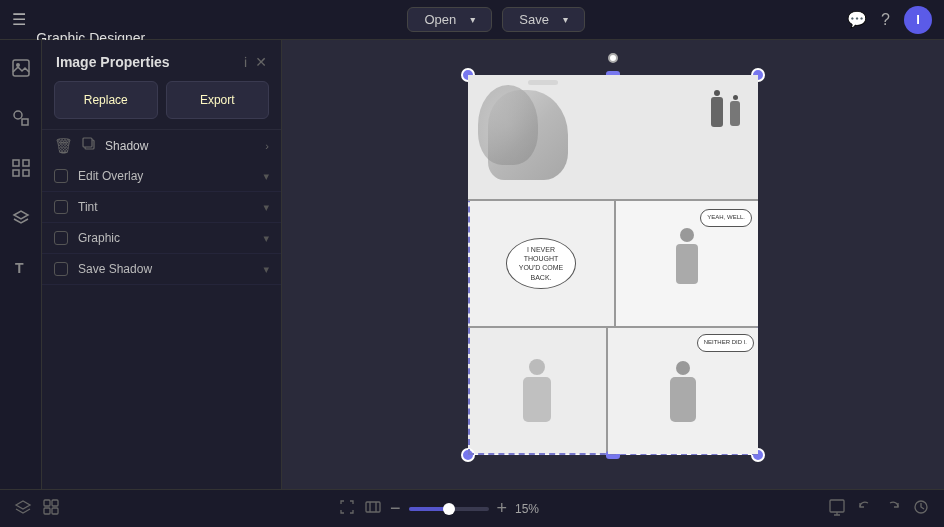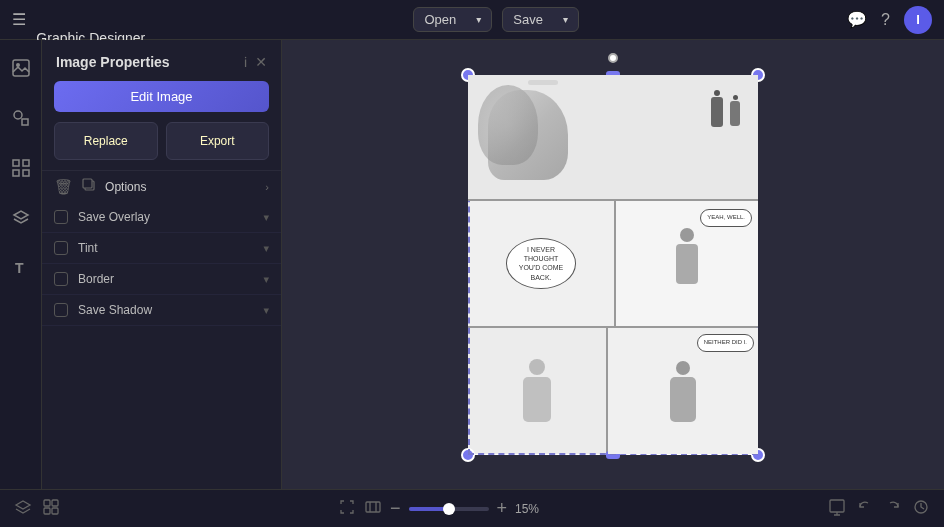--- a/index.html
+++ b/index.html
@@ -42,27 +42,27 @@
       margin-top: 36px;
     }
     .topbar-center {
       display: flex;
       align-items: center;
       gap: 10px;
     }
     .topbar-btn {
       display: flex;
       align-items: center;
-      gap: 20px;
+      gap: 14px;
       background: #2a2a3e;
       border: 1px solid #444;
       border-radius: 6px;
       color: #ccc;
       font-size: 13px;
-      padding: 4px 10px;
+      padding: 4px 16px;
       cursor: pointer;
     }
     .topbar-btn .chevron { font-size: 10px; }
     .topbar-right {
       display: flex;
       align-items: center;
       gap: 14px;
     }
     .icon-btn {
       color: #aaa;
@@ -541,53 +541,52 @@
   </div>
 
   <div class="properties-panel">
     <div class="panel-header">
       <span class="panel-title">Image Properties</span>
       <div class="panel-header-icons">
         <span class="panel-icon">ℹ</span>
         <span class="panel-icon">✕</span>
       </div>
     </div>
-    <button class="edit-image-btn">Edit Image</button>
     <div class="action-row">
       <button class="action-btn">Replace</button>
       <button class="action-btn">Export</button>
     </div>
 
     <div class="options-row">
       <div class="options-row-left">
         <span class="trash-icon">🗑</span>
         <span class="copy-icon">
           <svg width="16" height="16" viewBox="0 0 16 16" fill="none">
             <rect x="4" y="4" width="9" height="9" rx="1" stroke="#666" stroke-width="1.2"></rect>
             <rect x="2" y="2" width="9" height="9" rx="1" stroke="#666" stroke-width="1.2" fill="#1e1e2e"></rect>
           </svg>
         </span>
-        <span class="options-label">Options</span>
+        <span class="options-label">Shadow</span>
       </div>
       <span class="options-chevron">›</span>
     </div>
 
     <div class="effect-row">
       <div class="effect-checkbox"></div>
-      <span class="effect-label">Save Overlay</span>
+      <span class="effect-label">Edit Overlay</span>
       <span class="effect-chevron">▾</span>
     </div>
     <div class="effect-row">
       <div class="effect-checkbox"></div>
       <span class="effect-label">Tint</span>
       <span class="effect-chevron">▾</span>
     </div>
     <div class="effect-row">
       <div class="effect-checkbox"></div>
-      <span class="effect-label">Border</span>
+      <span class="effect-label">Graphic</span>
       <span class="effect-chevron">▾</span>
     </div>
     <div class="effect-row">
       <div class="effect-checkbox"></div>
       <span class="effect-label">Save Shadow</span>
       <span class="effect-chevron">▾</span>
     </div>
   </div>
 
   <div class="canvas-area">

